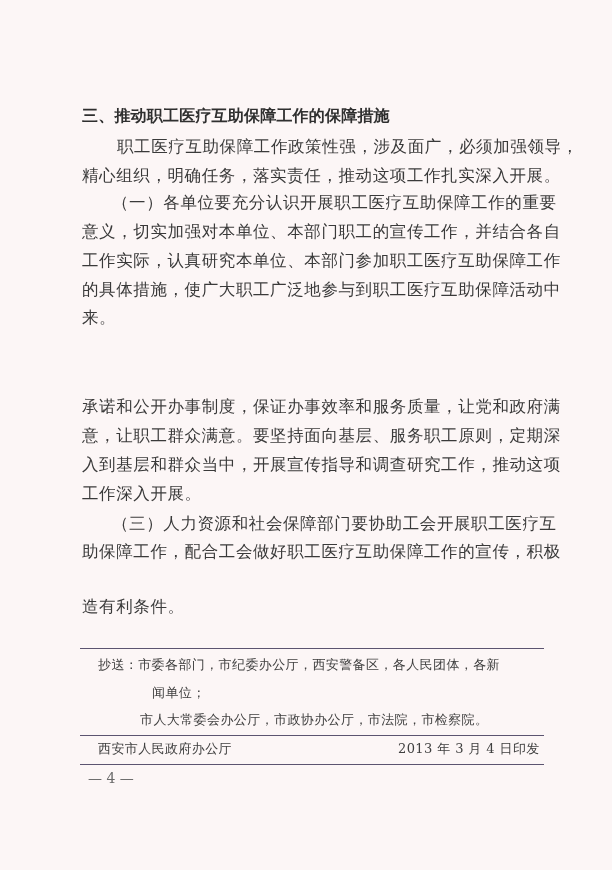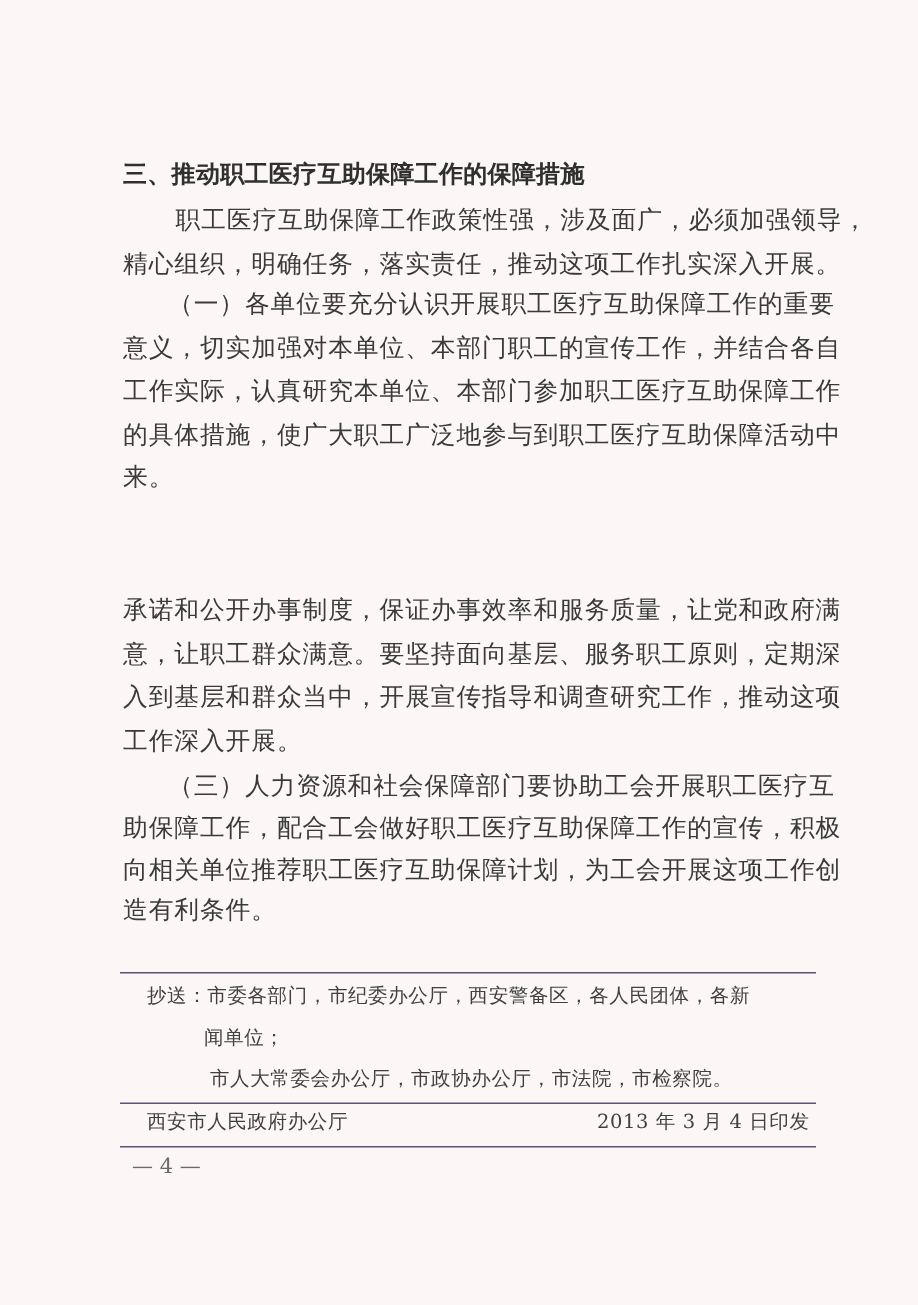--- a/index.html
+++ b/index.html
@@ -37,26 +37,25 @@
   <div class="line" style="top:280px;">的具体措施，使广大职工广泛地参与到职工医疗互助保障活动中</div>
   <div class="line" style="top:308px;">来。</div>
 
   <div class="line" style="top:397px;text-align:center;">承诺和公开办事制度，保证办事效率和服务质量，让党和政府满</div>
   <div class="line" style="top:426px;">意，让职工群众满意。要坚持面向基层、服务职工原则，定期深</div>
   <div class="line" style="top:455px;">入到基层和群众当中，开展宣传指导和调查研究工作，推动这项</div>
   <div class="line" style="top:484px;">工作深入开展。</div>
 
   <div class="line" style="top:514px; left:112px;">（三）人力资源和社会保障部门要协助工会开展职工医疗互</div>
   <div class="line" style="top:542px;">助保障工作，配合工会做好职工医疗互助保障工作的宣传，积极</div>
-  <div class="line" style="top:570px;">向相关单位推荐职工医疗互助保障计划，为工会开展这项工作创</div>
   <div class="line" style="top:597px;">造有利条件。</div>
 
   <div class="rule" style="top:648px;"></div>
   <div class="small" style="left:98px; top:656px;">抄送：市委各部门，市纪委办公厅，西安警备区，各人民团体，各新</div>
-  <div class="small" style="left:136px; top:684px;">闻单位；</div>
+  <div class="small" style="left:152px; top:684px;">闻单位；</div>
   <div class="small" style="left:140px; top:711px;">市人大常委会办公厅，市政协办公厅，市法院，市检察院。</div>
   <div class="rule" style="top:735px;"></div>
   <div class="small" style="left:98px; top:740px;">西安市人民政府办公厅</div>
   <div class="small" style="left:398px; top:740px;">2013 年 3 月 4 日印发</div>
   <div class="rule" style="top:764px;"></div>
 
   <div class="pagenum">— 4 —</div>
 </div>
 
 </body></html>

